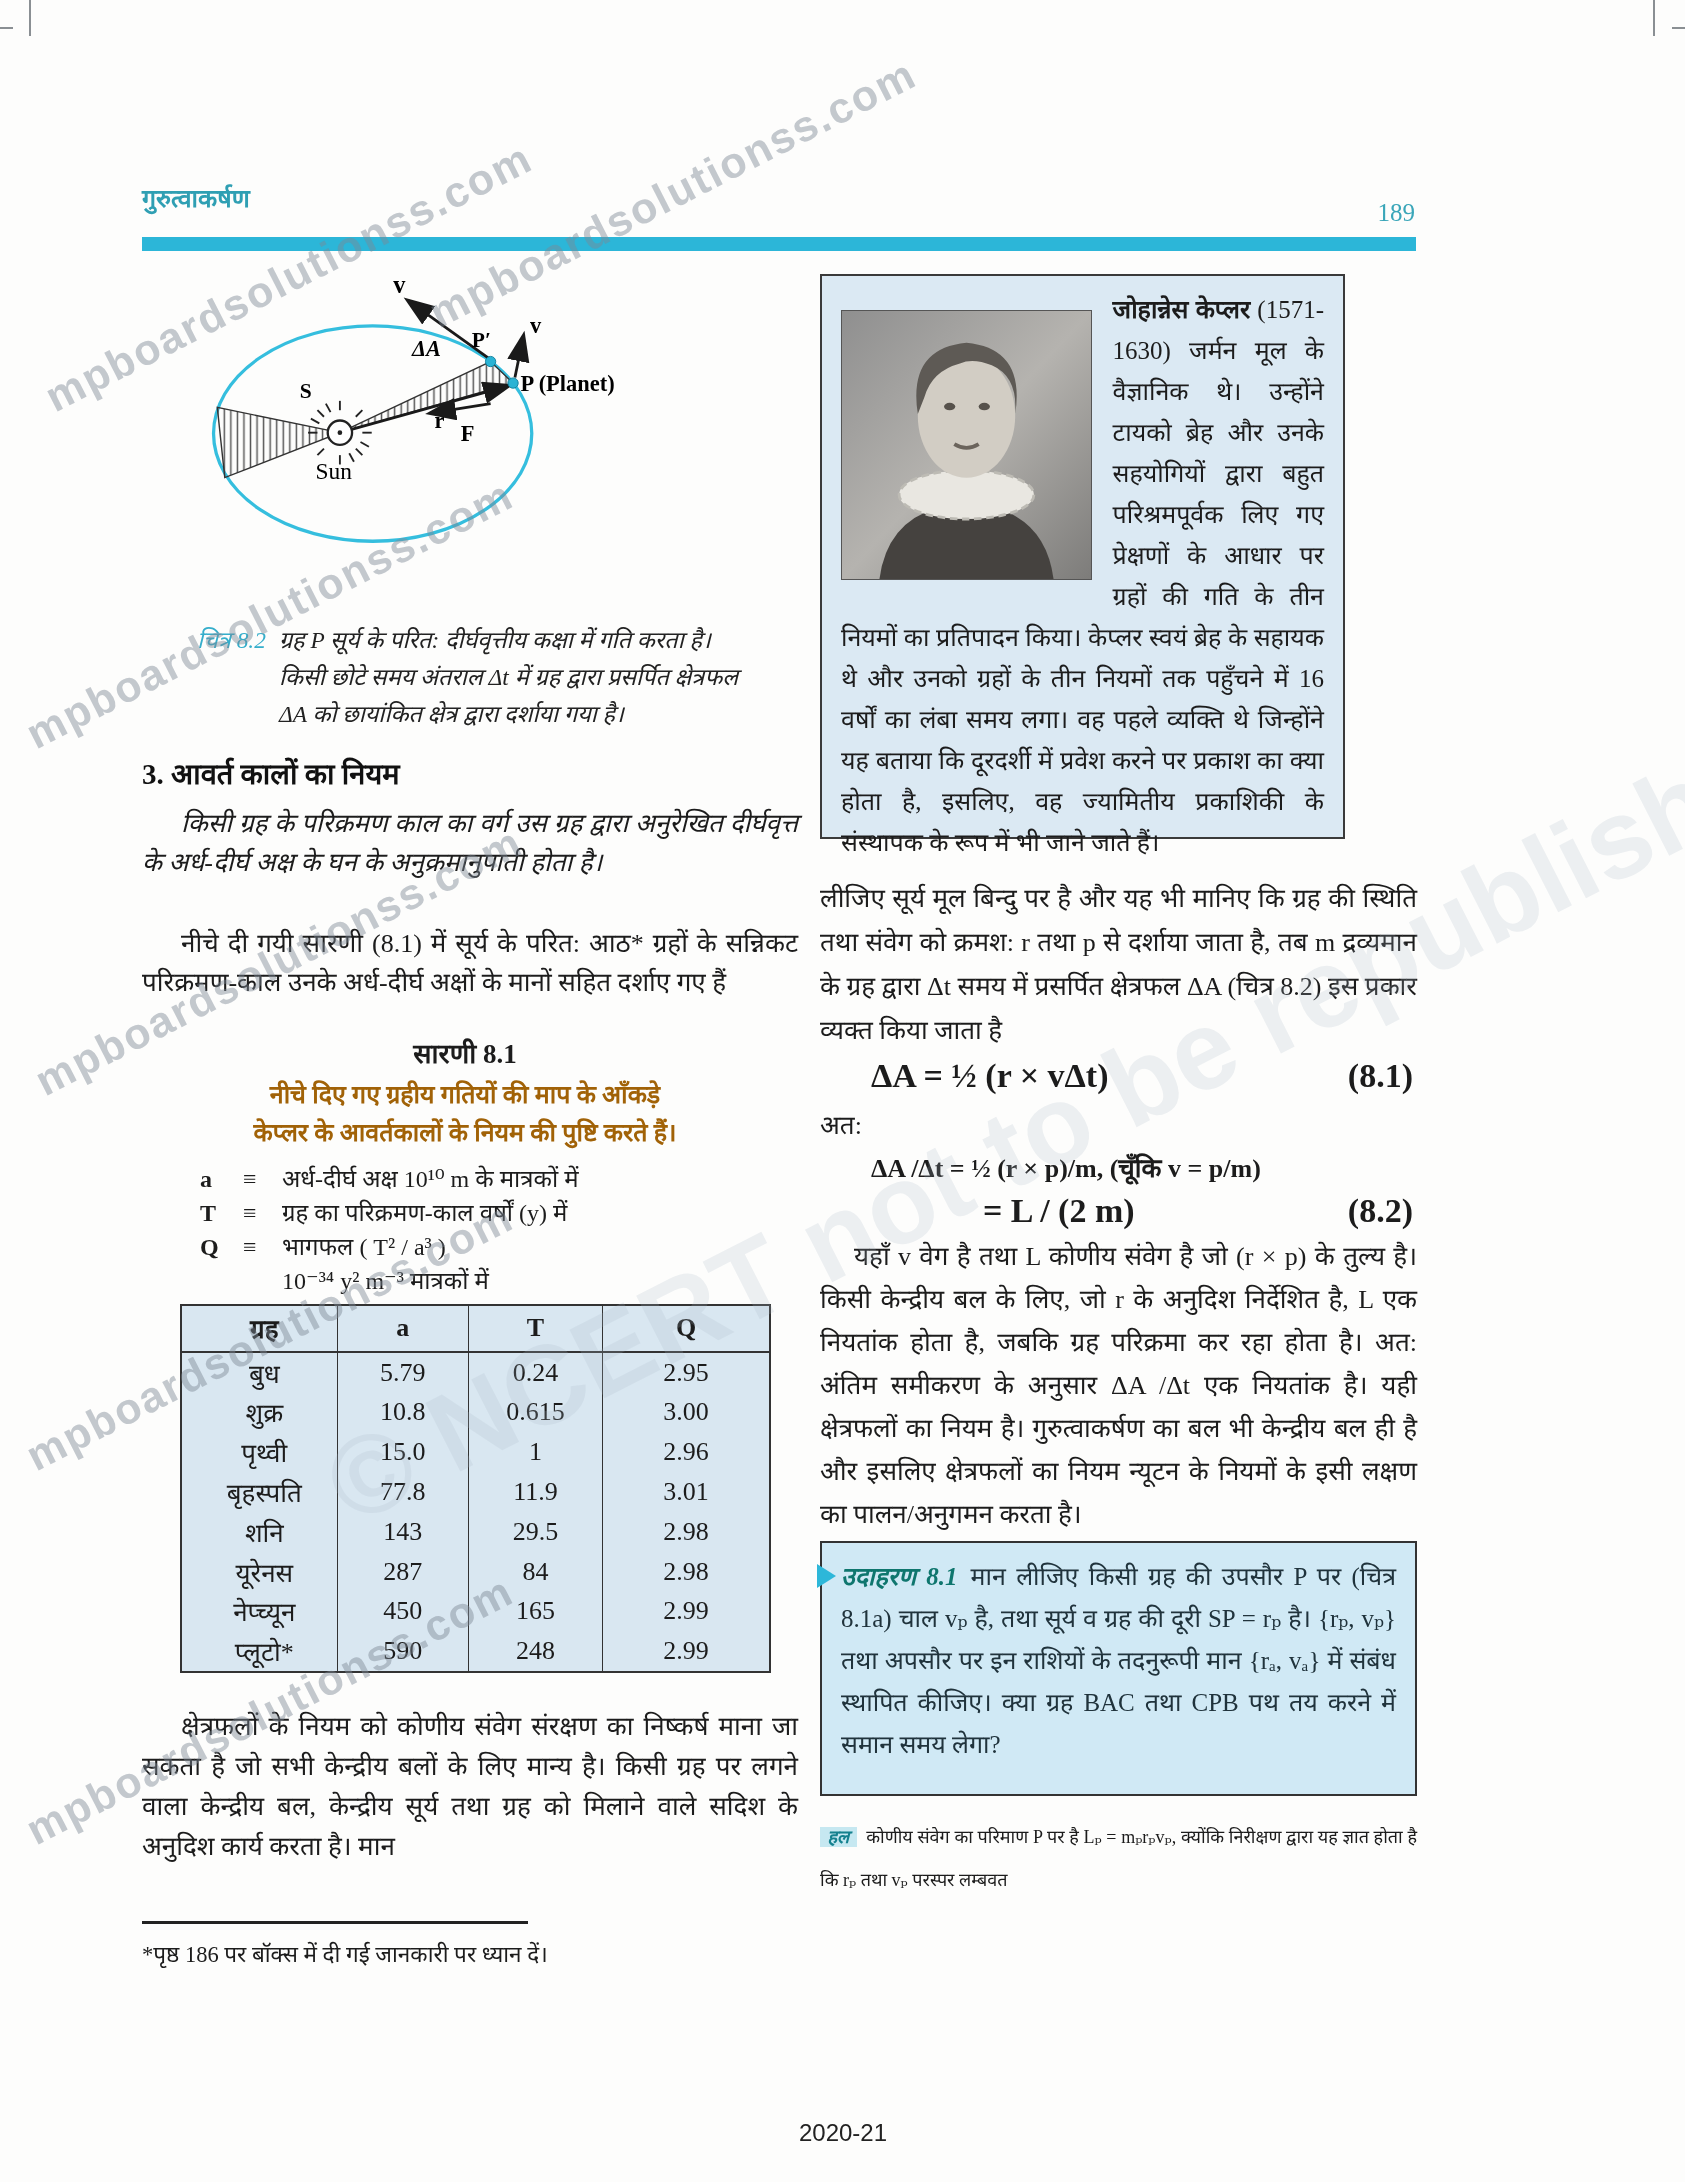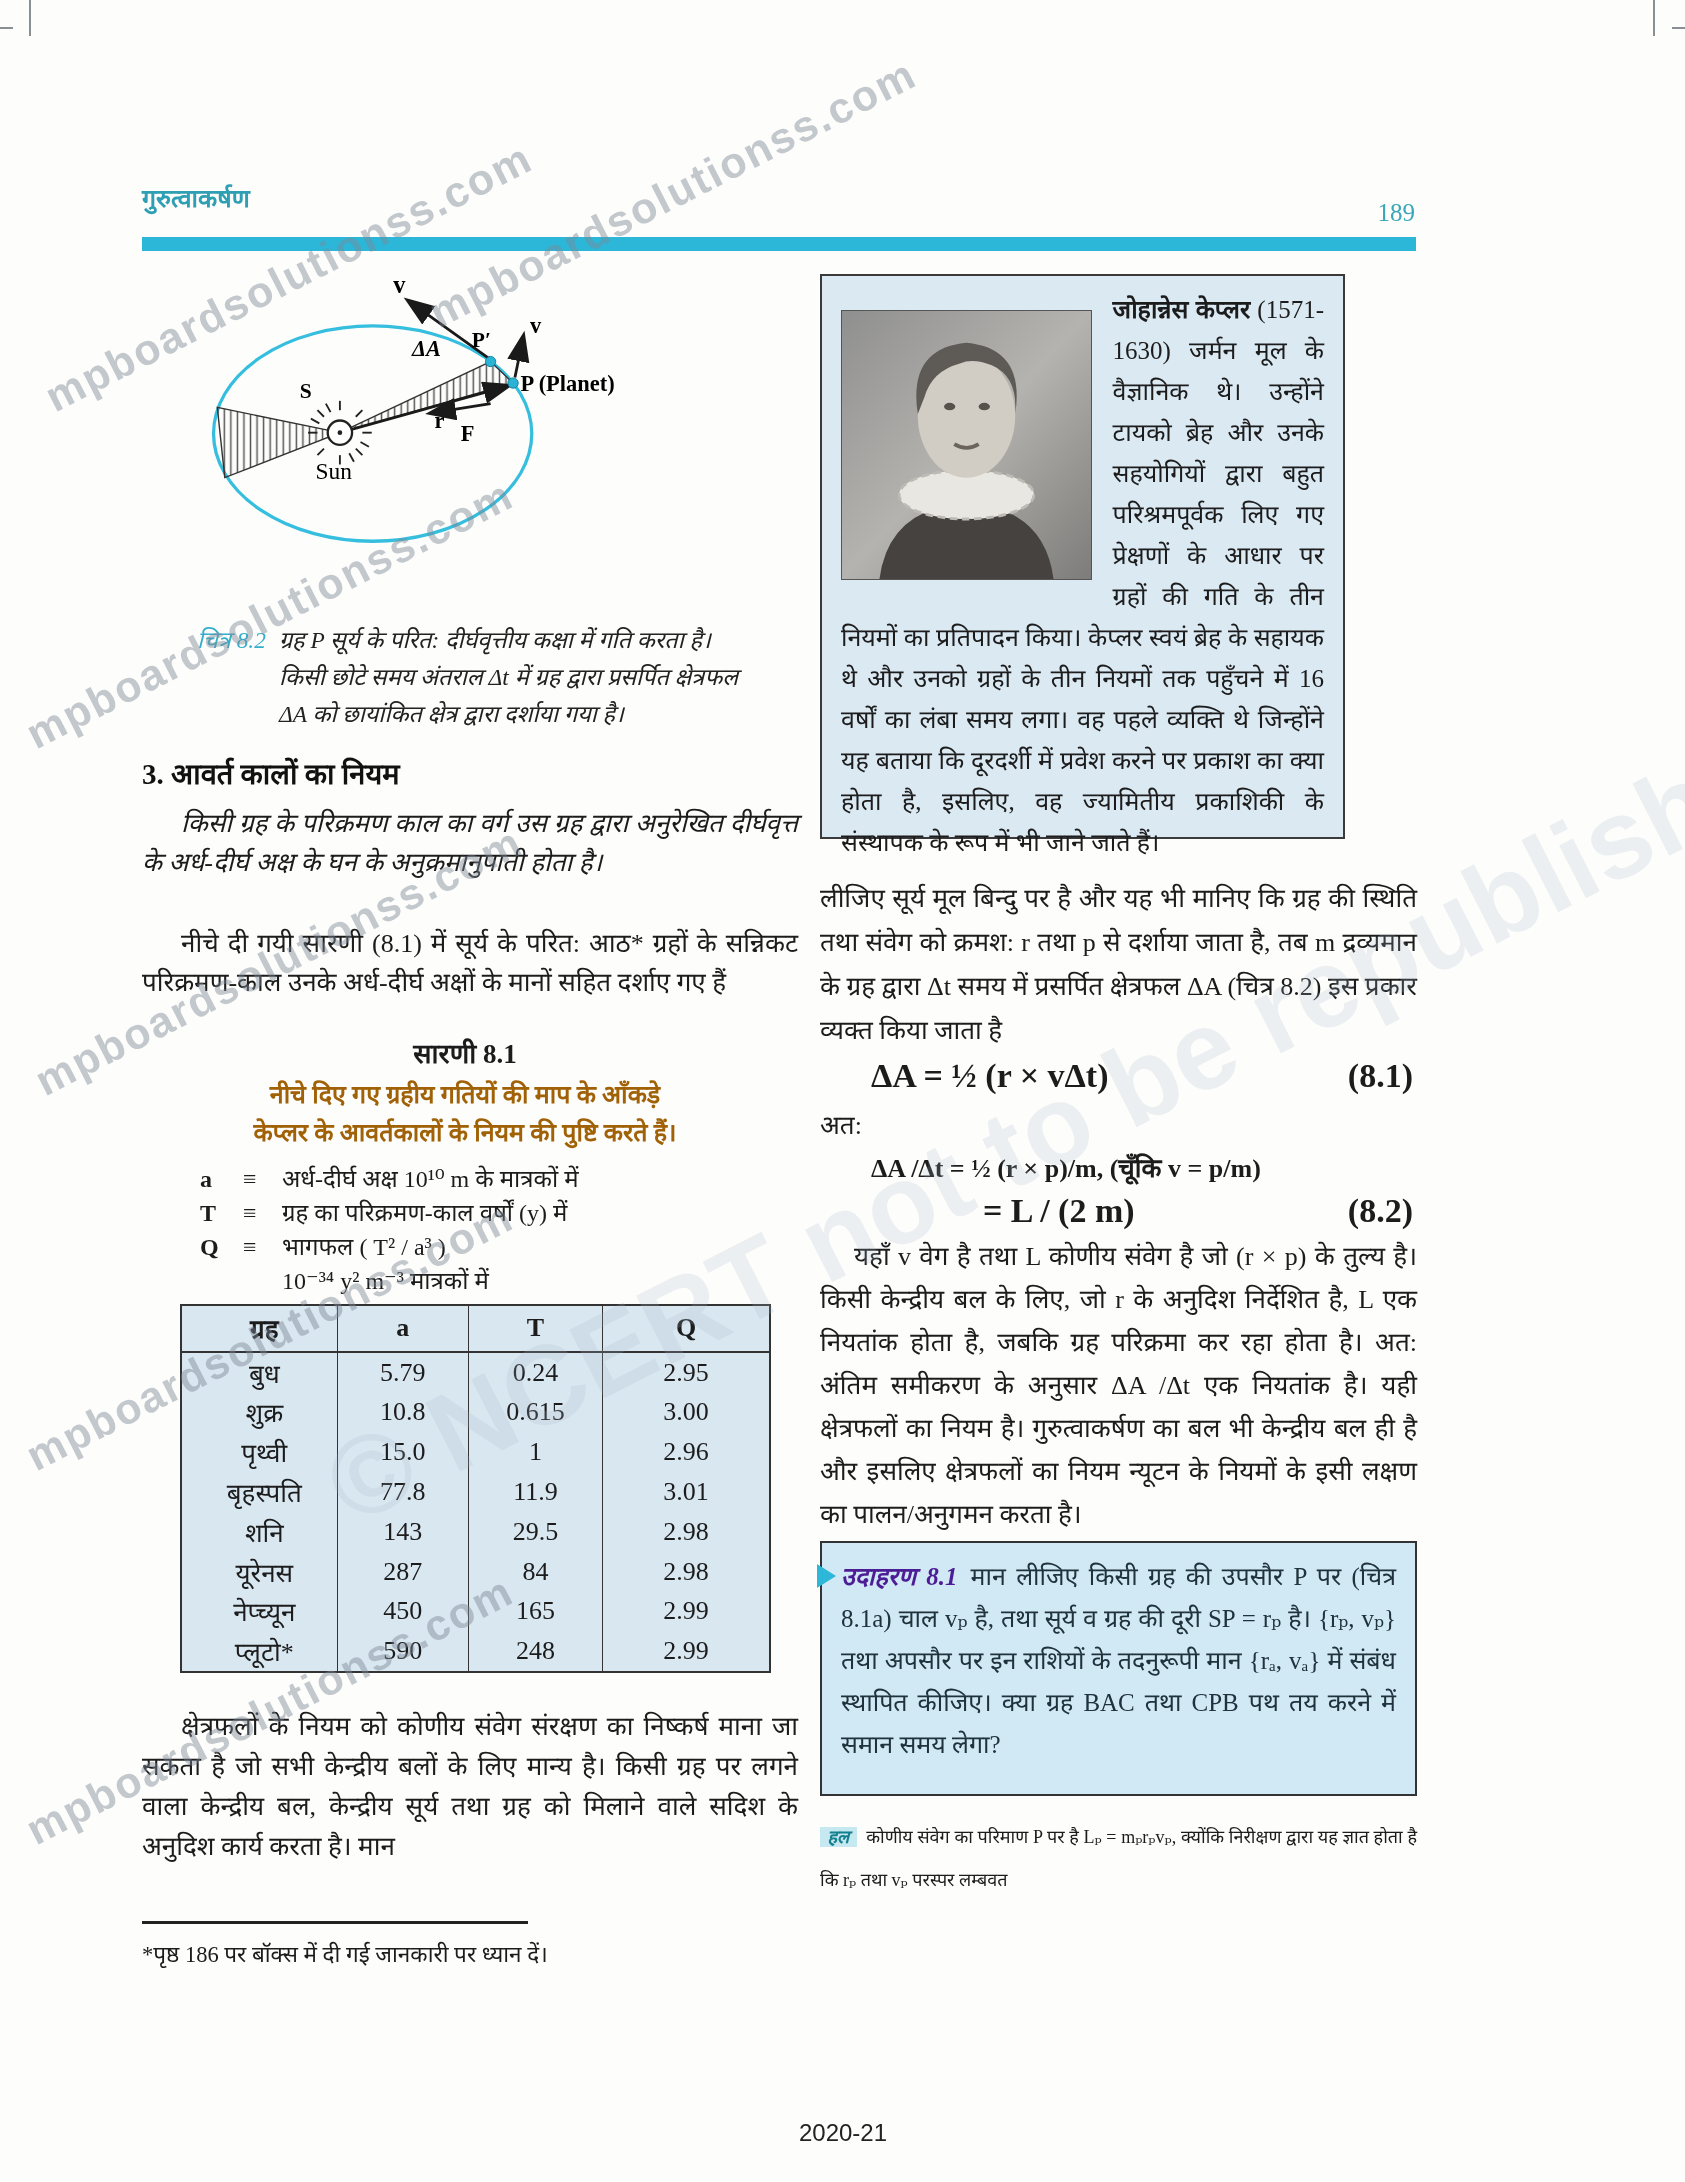--- a/index.html
+++ b/index.html
@@ -66,21 +66,21 @@
   .eq1{left:871px;top:1057px;width:542px;}
   .atah{left:820px;top:1106px;font-size:26px;}
   .eq2a{left:871px;top:1149px;width:542px;font-size:26px;font-weight:600;}
   .eq2b{left:871px;top:1192px;width:542px;}
   .eq2b .eq-body{margin-left:112px;}
   .rpara2{left:820px;top:1235px;width:597px;line-height:43px;text-indent:34px;}
 
   .example-box{left:820px;top:1541px;width:597px;height:255px;background:#d0e9f5;border:2.8px solid #333;
     box-sizing:border-box;padding:13px 19px;}
   .example-box p{margin:0;font-size:25px;line-height:42px;text-align:justify;}
-  .ex-label{color:#4c1d95;font-weight:bold;font-style:italic;margin-right:13px;}
+  .ex-label{color:#0f766e;font-weight:bold;font-style:italic;margin-right:13px;}
   .ex-arrow{position:absolute;left:-4.7px;top:20.6px;width:0;height:0;
     border-left:19px solid #2db7d9;border-top:12px solid transparent;border-bottom:12px solid transparent;}
   .ex-body{color:#20333c;}
 
   .sol-para{left:820px;top:1816px;width:597px;font-size:18px;line-height:43px;text-align:justify;}
   .sol-label{color:#15818f;font-weight:bold;font-style:italic;background:#c6e8f1;padding:0 7.5px;margin-right:9.4px;}
 
   .footer{left:0;top:2119px;width:1686px;text-align:center;font-size:24px;
     font-family:"Liberation Sans","DejaVu Sans",sans-serif;color:#222;}
 

